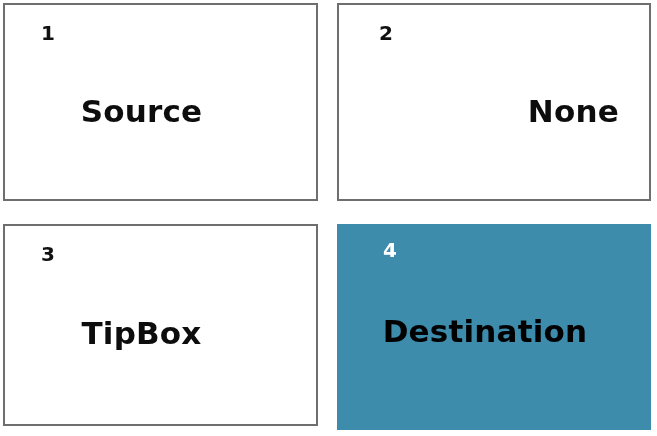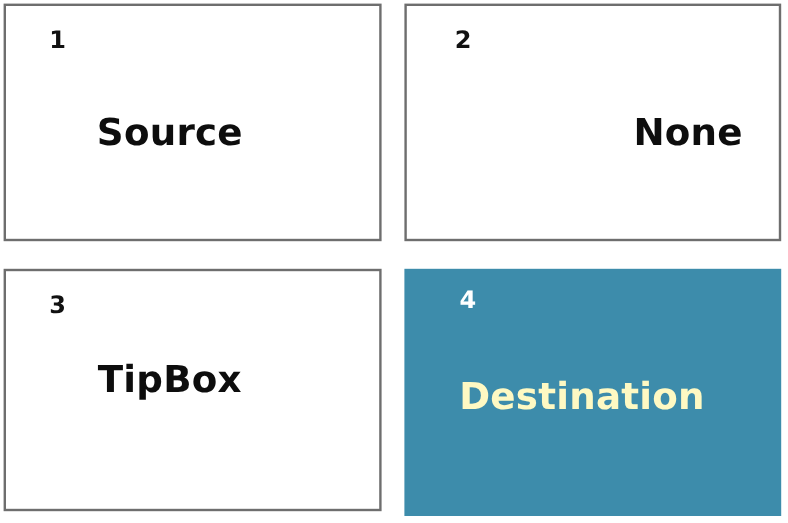--- a/index.html
+++ b/index.html
@@ -47,21 +47,21 @@
     right: 0;
     text-align: center;
     font-weight: bold;
     font-size: 31px;
     line-height: 1;
     color: #0d0d0d;
     letter-spacing: 0.2px;
     white-space: nowrap;
   }
   .panel.accent .panel-label {
-    color: #fef9c3;
+    color: #000000;
   }
 
   
   #panel-1 {
     left: 3px;  top: 3px;
     width: 315px; height: 198px;
   }
   #panel-1 .panel-index { left: 36px; top: 18px; }
   #panel-1 .panel-label { top: 91px; padding-right: 38px; }
 
@@ -72,21 +72,21 @@
   }
   #panel-2 .panel-index { left: 40px; top: 18px; }
   #panel-2 .panel-label { top: 91px; padding-right: 30px; text-align: right; }
 
   
   #panel-3 {
     left: 3px; top: 224px;
     width: 315px; height: 202px;
   }
   #panel-3 .panel-index { left: 36px; top: 18px; }
-  #panel-3 .panel-label { top: 76px; padding-right: 38px; }
+  #panel-3 .panel-label { top: 92px; padding-right: 38px; }
 
   
   #panel-4 {
     left: 337px; top: 224px;
     width: 314px; height: 206px;
   }
   #panel-4 .panel-index { left: 46px; top: 16px; }
   #panel-4 .panel-label { top: 92px; padding-right: 18px; }
 </style>
 </head>

